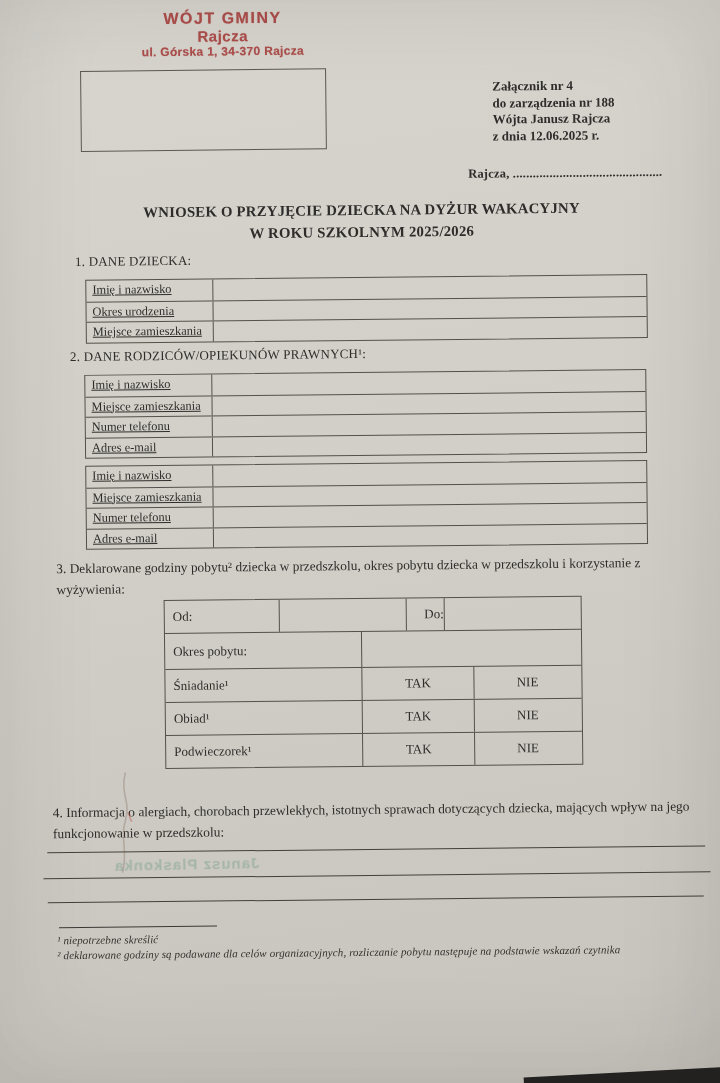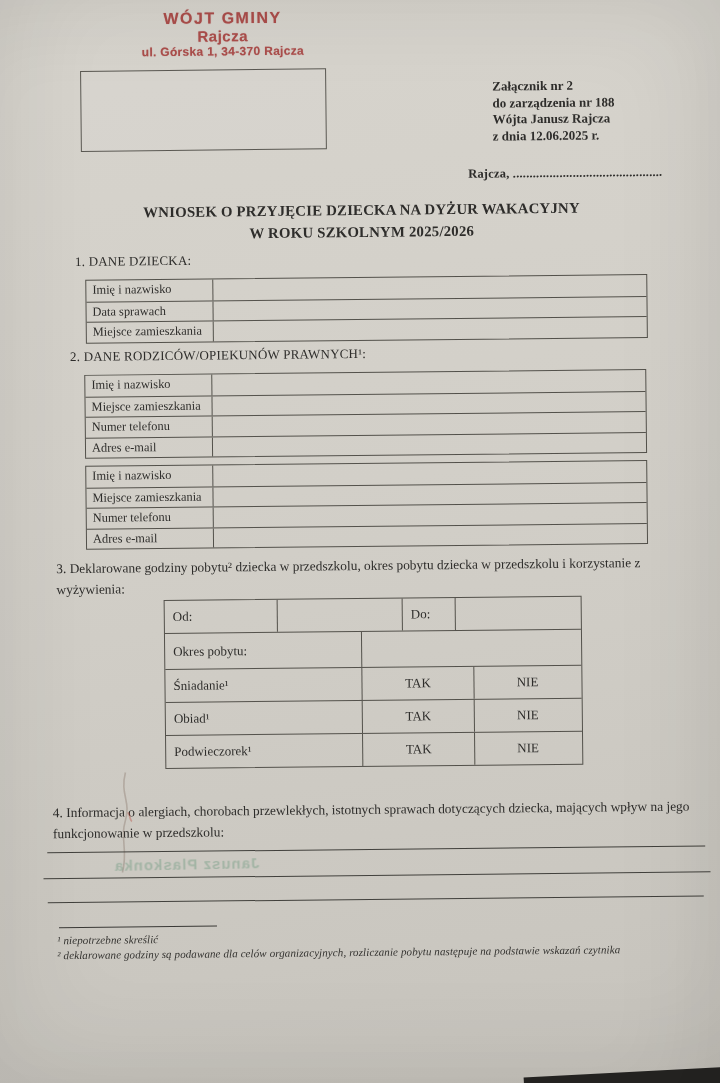--- a/index.html
+++ b/index.html
@@ -32,21 +32,21 @@
            font-weight:bold; font-size:14.8px; line-height:22px; letter-spacing:0.2px; }
 
   .sec-heading { position:absolute; font-size:13px; letter-spacing:0.2px; }
   .sec-body { position:absolute; font-size:13.4px; line-height:21px; }
 
   
   .kv-table { position:absolute; width:562px; border:1.5px solid #53514b; }
   .kv-row { display:flex; height:20.5px; border-top:1.3px solid #53514b; }
   .kv-row:first-child { border-top:none; }
   .kv-label { width:127px; border-right:1.3px solid #53514b; padding-left:6px;
-              font-size:12.4px; line-height:19.5px; white-space:nowrap; }
+              font-size:12.4px; line-height:19.5px; white-space:nowrap;text-decoration:underline; }
   .kv-value { flex:1; }
 
   
   .t3 { position:absolute; left:163px; top:598px; width:418px; border:1.5px solid #53514b; font-size:13px; }
   .t3-row { display:flex; border-top:1.4px solid #53514b; }
   .t3-row:first-child { border-top:none; }
   .t3 .c { border-right:1.3px solid #53514b; }
   .t3 .c:last-child { border-right:none; }
   .r1 { height:32px; }  .r1 .c { line-height:31px; padding-left:8px; }
   .r2 { height:36px; }  .r2 .c { line-height:35px; padding-left:8px; }
@@ -78,41 +78,41 @@
 
     <div class="stamp">
       <div class="stamp-l1">WÓJT GMINY</div>
       <div class="stamp-l2">Rajcza</div>
       <div class="stamp-l3">ul. Górska 1, 34-370 Rajcza</div>
     </div>
 
     <div class="stamp-box"></div>
 
     <div class="attachment">
-      <div>Załącznik nr 2</div>
+      <div>Załącznik nr 4</div>
       <div>do zarządzenia nr 188</div>
       <div>Wójta Janusz Rajcza</div>
       <div>z dnia 12.06.2025 r.</div>
     </div>
 
     <div class="place-date">Rajcza, .............................................</div>
 
     <div class="title">
       <div>WNIOSEK O PRZYJĘCIE DZIECKA NA DYŻUR WAKACYJNY</div>
       <div>W ROKU SZKOLNYM 2025/2026</div>
     </div>
 
     <div class="sec-heading" style="left:78px; top:251px;">1. DANE DZIECKA:</div>
     <div class="kv-table" style="left:88px; top:277px;">
       <div class="kv-row">
         <div class="kv-label">Imię i nazwisko</div>
         <div class="kv-value"></div>
       </div>
       <div class="kv-row">
-        <div class="kv-label">Data sprawach</div>
+        <div class="kv-label">Okres urodzenia</div>
         <div class="kv-value"></div>
       </div>
       <div class="kv-row">
         <div class="kv-label">Miejsce zamieszkania</div>
         <div class="kv-value"></div>
       </div>
     </div>
 
     <div class="sec-heading" style="left:72px; top:346px;">2. DANE RODZICÓW/OPIEKUNÓW PRAWNYCH¹:</div>
 
@@ -153,21 +153,21 @@
         <div class="kv-value"></div>
       </div>
     </div>
 
     <div class="sec-body" style="left:56px; top:555px; width:650px;">3. Deklarowane godziny pobytu² dziecka w przedszkolu, okres pobytu dziecka w przedszkolu i korzystanie z wyżywienia:</div>
 
     <div class="t3">
       <div class="t3-row r1">
         <div class="c" style="width:115px;">Od:</div>
         <div class="c" style="width:127px;"></div>
-        <div class="c" style="width:54px;">Do:</div>
+        <div class="c" style="width:38px;text-align:right;">Do:</div>
         <div class="c" style="width:127px;"></div>
       </div>
       <div class="t3-row r2">
         <div class="c" style="width:197px;">Okres pobytu:</div>
         <div class="c" style="width:218px;"></div>
       </div>
       <div class="t3-row rm">
         <div class="c lbl" style="width:197px;">Śniadanie¹</div>
         <div class="c cc" style="width:112px;">TAK</div>
         <div class="c cc" style="width:106px;">NIE</div>

